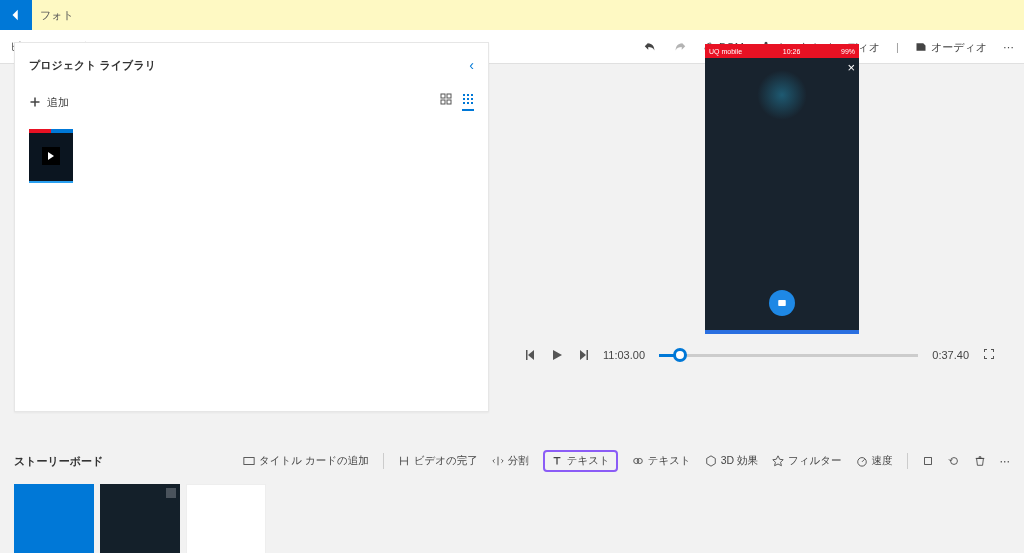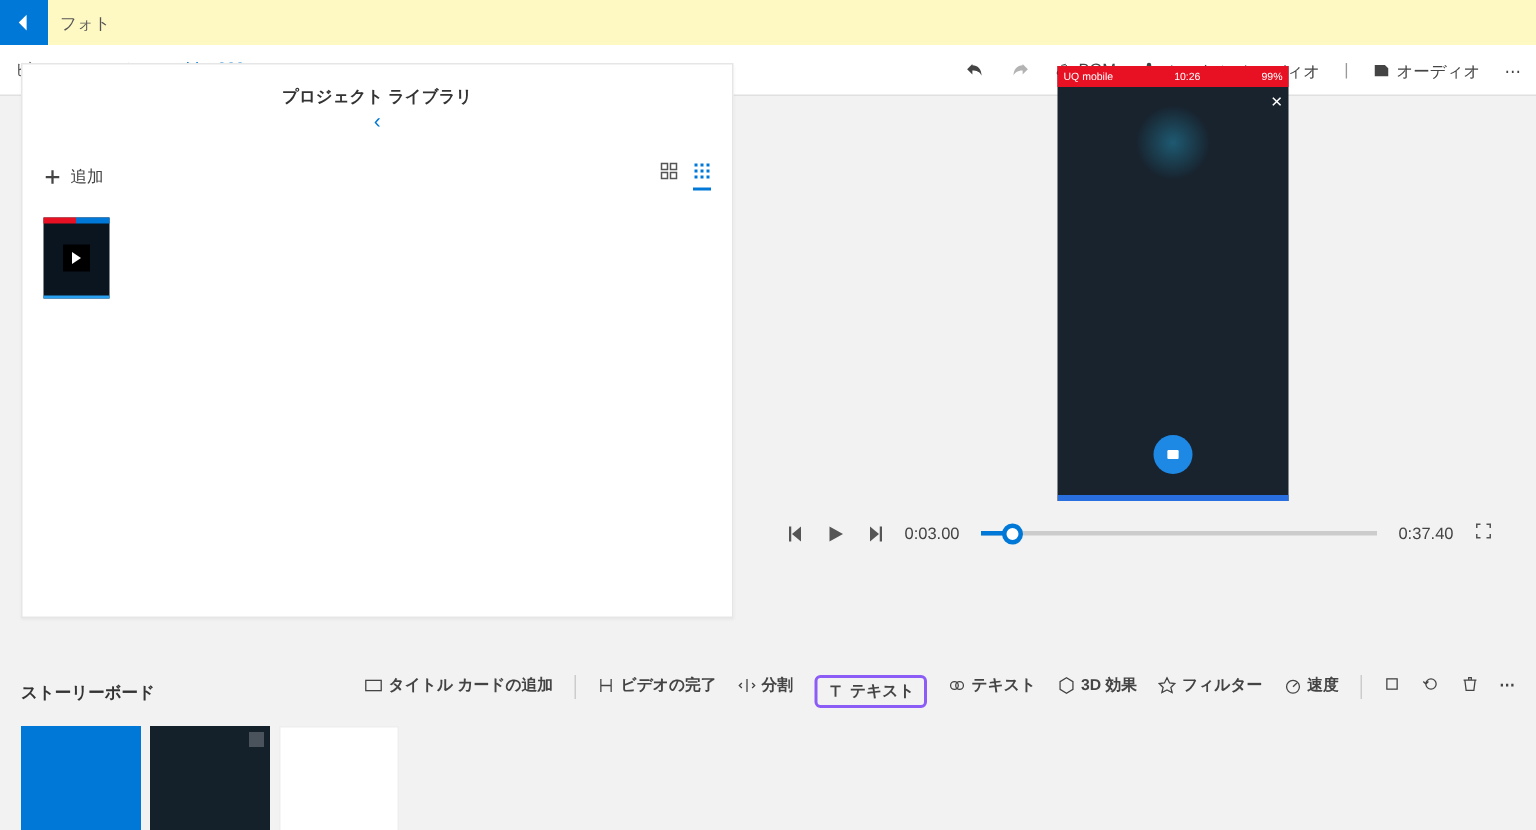--- a/index.html
+++ b/index.html
@@ -18,21 +18,21 @@
   .toolbar .crumb { font-size:11px; color:#555; display:flex; align-items:center; gap:6px; }
   .toolbar .crumb .proj { color:#0078d7; border-bottom:1px solid #0078d7; padding-bottom:1px; }
   .toolbar .pencil { margin-left:10px; color:#555; }
   .toolbar .right-tools { position:absolute; right:10px; top:0; height:34px; display:flex; align-items:center; gap:16px; font-size:11px; color:#444; }
   .right-tools span { display:flex; align-items:center; gap:4px; }
 
   .content { position:absolute; top:64px; bottom:0; left:0; right:0; }
 
   
   .library { position:absolute; left:14px; top:-22px; width:475px; height:370px; background:#fff; border:1px solid #e6e6e6; box-shadow:0 1px 2px rgba(0,0,0,.05); padding:14px; }
-  .library .lib-head { display:flex; align-items:center; justify-content:space-between;flex-direction:column; }
+  .library .lib-head { display:flex; align-items:center; justify-content:space-between; }
   .library .lib-title { font-size:11px; font-weight:600; color:#333; }
   .library .collapse { color:#0078d7; font-size:14px; }
   .library .addrow { display:flex; align-items:center; justify-content:space-between; margin-top:20px; }
   .library .addbtn { display:flex; align-items:center; gap:6px; font-size:11px; color:#444; }
   .library .viewbtns { display:flex; gap:10px; color:#555; }
   .library .viewbtns .active { color:#0078d7; border-bottom:2px solid #0078d7; padding-bottom:2px; }
   .thumb { margin-top:18px; width:44px; height:54px; background:#0b1520; position:relative; }
   .thumb .stripe { position:absolute; top:0; left:0; width:100%; height:4px; background:linear-gradient(90deg,#e81123 50%,#0078d7 50%); }
   .thumb .play { position:absolute; top:50%; left:50%; transform:translate(-50%,-50%); width:18px; height:18px; background:#000; display:flex; align-items:center; justify-content:center; }
   .thumb .play svg { fill:#fff; }
@@ -55,21 +55,21 @@
   .controls .time { font-size:11px; color:#444; }
   .controls .full { color:#555; }
 
   
   .tooltip { position:absolute; left:648px; top:370px; background:#f5f5f5; border:1px solid #ccc; font-size:10px; padding:2px 6px; color:#444; box-shadow:0 1px 2px rgba(0,0,0,.15); z-index:5; }
 
   
   .storyboard { position:absolute; left:14px; right:14px; top:386px; }
   .sb-head { display:flex; align-items:center; justify-content:space-between; }
   .sb-title { font-size:11px; font-weight:600; color:#333;text-align:right; }
-  .sb-tools { display:flex; align-items:flex-start; gap:14px; font-size:10.5px; color:#444;font-weight:bold; }
+  .sb-tools { display:flex; align-items:center; gap:14px; font-size:10.5px; color:#444; }
   .sb-tools .tool { display:flex; align-items:center; gap:4px; white-space:nowrap; }
   .sb-tools .highlight { border:2px solid #8b5cf6; border-radius:4px; padding:2px 6px; }
   .sb-tools .sep { width:1px; height:16px; background:#ccc; }
 
   .clips { margin-top:12px; display:flex; gap:6px; }
   .clip { width:80px; height:110px; position:relative; color:#fff; font-size:10px; }
   .clip1 { background:#0078d7; }
   .clip2 { background:#14202a; }
   .clip2 .corner { position:absolute; top:4px; right:4px; width:10px; height:10px; background:#4a535c; }
   .clipblank { width:80px; height:110px; background:#fff; border:1px solid #eee; }
@@ -205,21 +205,21 @@
           <svg class="icon" viewBox="0 0 12 12">
             <path d="M2 1l9 5-9 5z"></path>
           </svg>
         </span>
       <span class="btn">
           <svg class="icon" viewBox="0 0 12 12">
             <path d="M3 1v10l6-5z"></path>
             <rect x="9.5" y="1" width="1.5" height="10"></rect>
           </svg>
         </span>
-      <span class="time">0:03.00</span>
+      <span class="time">11:03.00</span>
       <div class="timeline">
         <div class="prog"></div>
         <div class="knob"></div>
       </div>
       <span class="time">0:37.40</span>
       <span class="full"><svg class="icon" viewBox="0 0 12 12">
             <path d="M1 1h3v1H2v2H1V1zm10 0v3h-1V2H8V1h3zM1 11V8h1v2h2v1H1zm10 0H8v-1h2V8h1v3z"></path>
           </svg></span>
     </div>
   </div>

